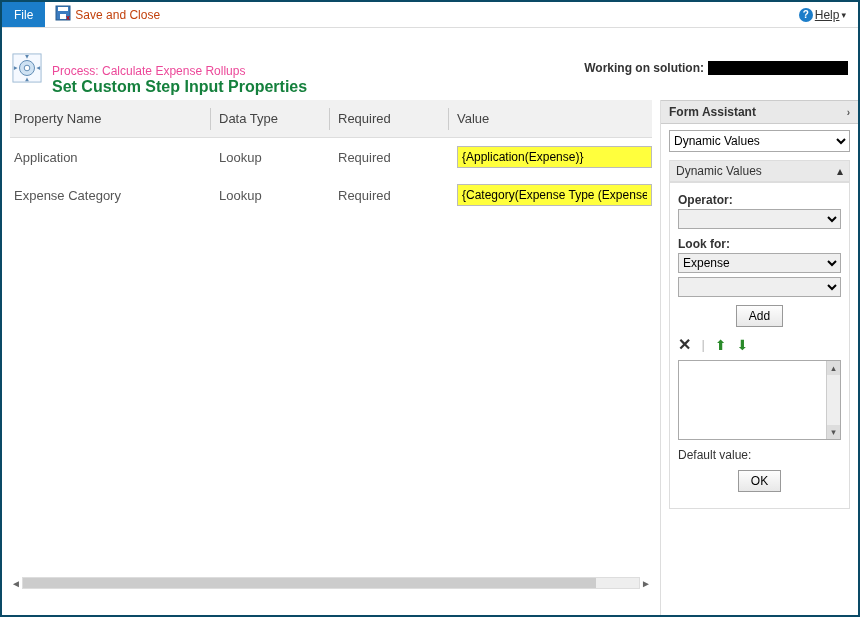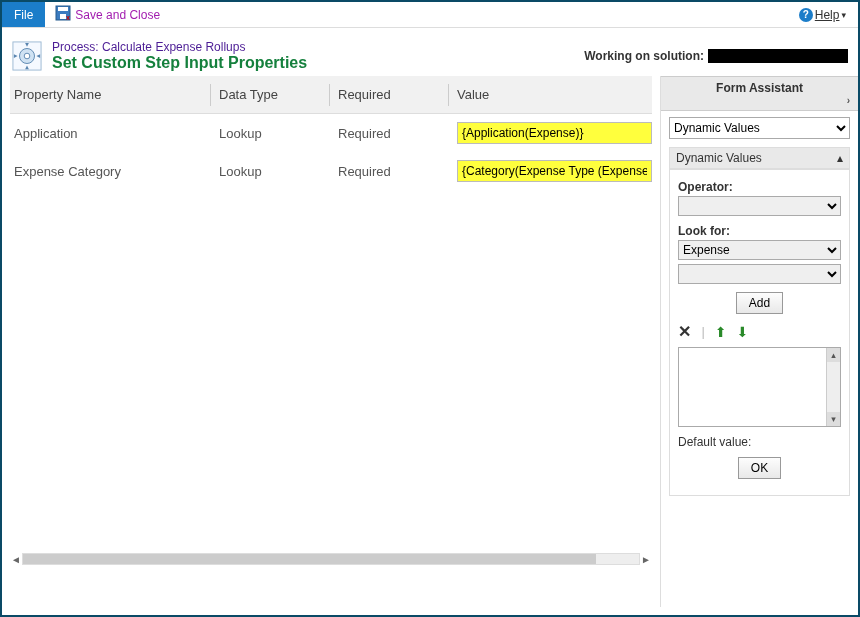--- a/index.html
+++ b/index.html
@@ -29,21 +29,21 @@
       font-size: 12px;
       cursor: pointer;
     }
     .save-close {
       display: flex;
       align-items: center;
       gap: 4px;
       padding: 0 10px;
       font-size: 12px;
       cursor: pointer;
-      color: #a21caf;
+      color: #c2410c;
     }
     .spacer { flex: 1; }
     .help-link {
       display: flex;
       align-items: center;
       gap: 2px;
       font-size: 12px;
       margin-right: 12px;
       cursor: pointer;
     }
@@ -65,21 +65,22 @@
     }
     .process-icon {
       width: 30px; height: 30px;
       margin-right: 10px;
       display: inline-block;
     }
     .process-icon svg { width: 100%; height: 100%; }
     .header-text { flex: 1; }
     .process-line {
       font-size: 12px;
-      color: #4c1d95;
+      color: #ec4899;
+      margin-top: 24px;
     }
     .page-title {
       font-size: 16px;
       font-weight: bold;
       color: #15803d;
     }
     .solution-line {
       font-size: 12px;
       font-weight: bold;
       display: flex;
@@ -160,21 +161,20 @@
     }
     .side-title {
       background: #e9e9e9;
       border-top: 1px solid #ccc;
       border-bottom: 1px solid #ccc;
       padding: 4px 8px;
       font-size: 12px;
       font-weight: bold;
       display: flex;
       align-items: center;
-      flex-direction: column;
     }
     .side-title .chev { margin-left: auto; font-size: 10px; color: #555; }
     .side-select, .side-subhead {
       margin: 6px 8px 0 8px;
     }
     .side-select select {
       width: 100%; font-size: 12px; height: 22px;
       border: 1px solid #aaa;
       background: #fff;
     }

